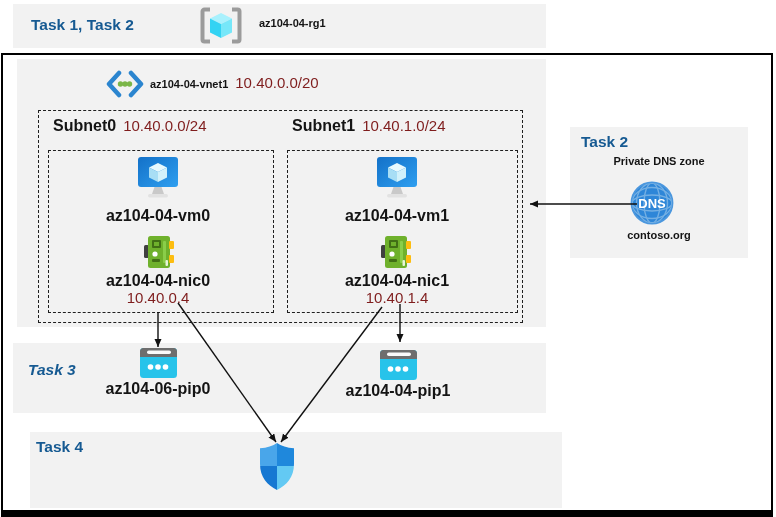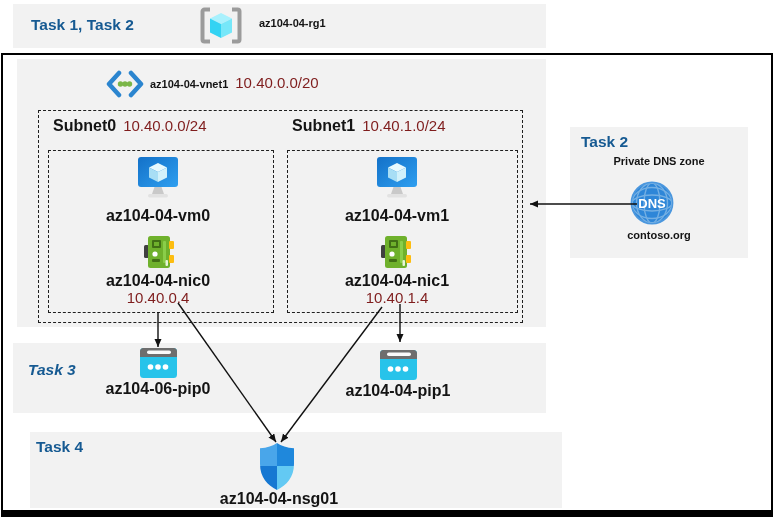--- a/index.html
+++ b/index.html
@@ -173,21 +173,20 @@
       <use href="#sym-pip"></use>
     </svg>
   <div class="abs bold-label center" style="left:310px;top:382px;width:176px;">az104-04-pip1</div>
 
   <div class="abs panel" style="left:14px;top:432px;width:532px;height:76px;margin-left:16px;">
     <div class="abs task-label" style="left:6px;top:6px;">Task 4</div>
   </div>
   <svg class="abs icon" style="left:260px;top:443px;" width="34" height="47">
       <use href="#sym-shield"></use>
     </svg>
-  <div class="abs bold-label center" style="left:193px;top:490px;width:172px;z-index:7;">az104-04-nsg01</div>
 
   <div class="abs panel" style="left:570px;top:127px;width:178px;height:131px;">
     <div class="abs task-label" style="left:11px;top:6px;">Task 2</div>
     <div class="abs big-bold center" style="left:0;top:28px;width:178px;">Private DNS zone</div>
     <svg class="abs icon" style="left:60px;top:54px;" width="44" height="44">
         <use href="#sym-dns"></use>
       </svg>
     <div class="abs big-bold center" style="left:0;top:102px;width:178px;">contoso.org</div>
   </div>
 

